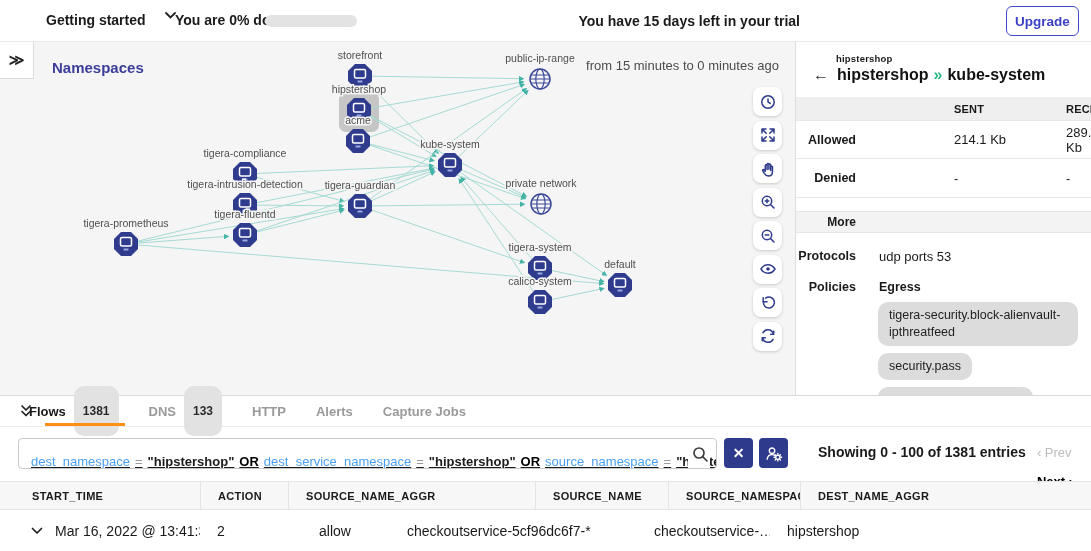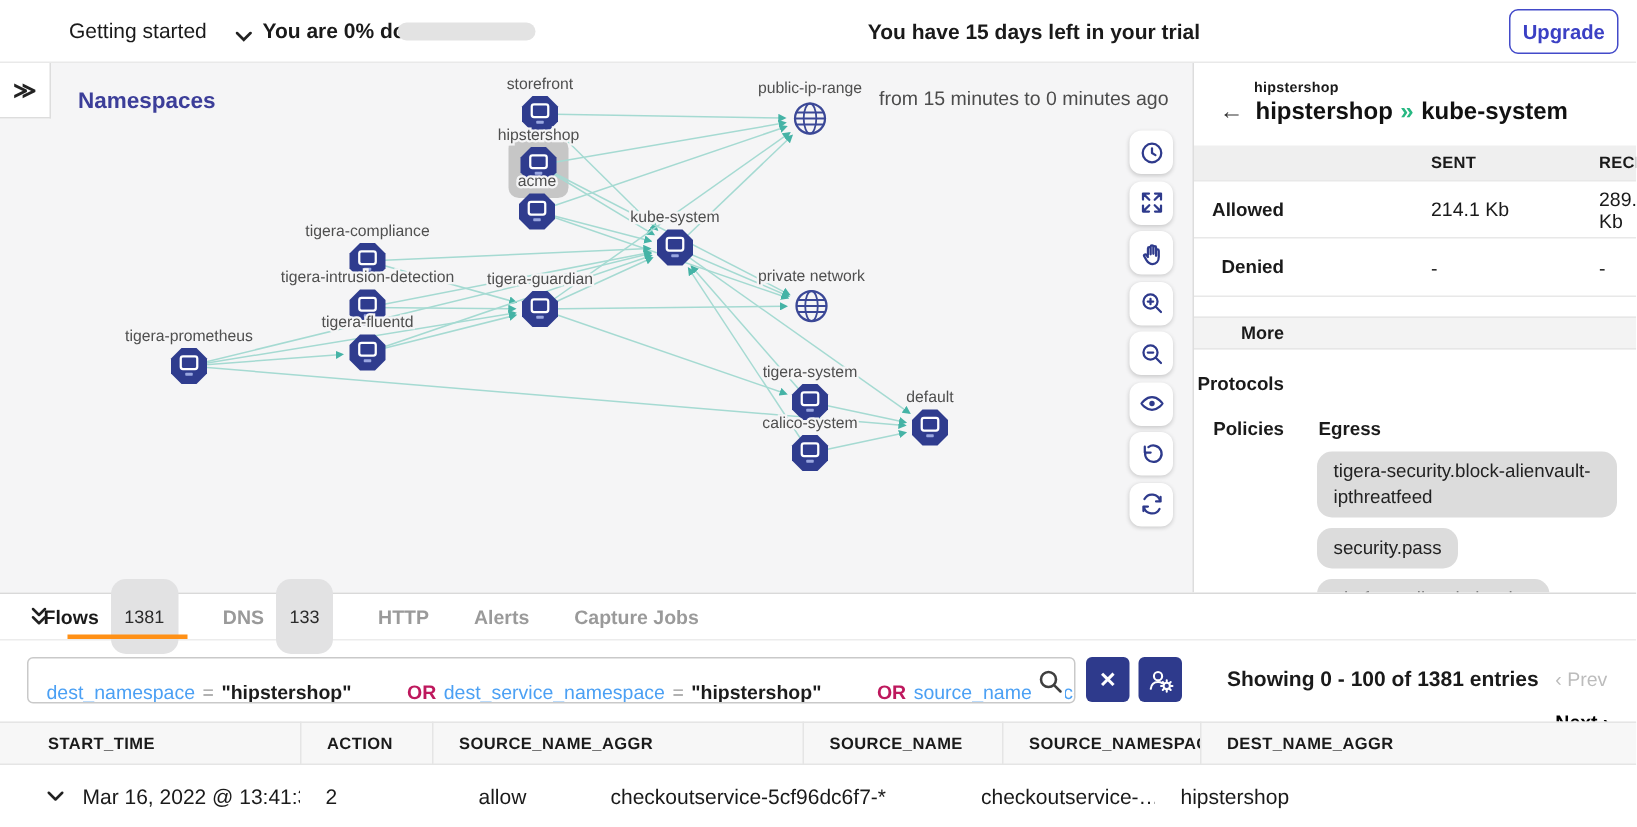--- a/index.html
+++ b/index.html
@@ -1,21 +1,21 @@
 <!DOCTYPE html>
 <html><head>
 <meta charset="utf-8">
 <style>
   * { margin:0; padding:0; box-sizing:border-box; }
   body { font-family:"Liberation Sans",sans-serif; background:#fff; }
   .app { position:relative; width:1091px; height:551px; overflow:hidden; background:#fff; color:#1a1a1a; }
 
   
   .topbar { position:absolute; left:0; top:0; width:1091px; height:42px; background:#fff; border-bottom:1px solid #e9e9e9; }
-  .getting-started { position:absolute; left:46px; top:12px; font-size:14px; font-weight:400; display:flex; align-items:flex-end; gap:19px; cursor:pointer; }
+  .getting-started { position:absolute; left:46px; top:12px; font-size:14px; font-weight:700; display:flex; align-items:flex-start; gap:19px; cursor:pointer; }
   .progress-label { position:absolute; left:175px; top:12px; font-size:14px; font-weight:700; }
   .progress-pill { position:absolute; left:265px; top:15px; width:92px; height:12px; border-radius:6px; background:#e3e3e3; }
   .trial-text { position:absolute; right:291px; top:13px; font-size:14px; font-weight:600; }
   .upgrade-btn { position:absolute; right:12px; top:6px; width:73px; height:30px; border:1.5px solid #434ac9; border-radius:6px; background:#fff; color:#3b40c4; font-size:13.5px; font-weight:700; font-family:inherit; cursor:pointer; }
 
   
   .graph-panel { position:absolute; left:0; top:42px; width:796px; height:353px; background:#f5f5f6; border-right:1px solid #ddd; overflow:hidden; }
   .collapse-box { position:absolute; left:0; top:0; width:34px; height:37px; background:#fff; border-right:1px solid #ddd; border-bottom:1px solid #ddd; display:flex; align-items:center; justify-content:center; font-size:15px; font-weight:700; color:#222; cursor:pointer; }
   .graph-title { position:absolute; left:52px; top:17px; font-size:15px; font-weight:700; color:#3c3e99; }
   .time-range { position:absolute; right:16px; top:16px; font-size:13px; color:#4c4c4c; }
@@ -45,30 +45,30 @@
   .chips { margin:8px 0 0 82px; display:flex; flex-direction:column; gap:7px; align-items:flex-start; }
   .chip { background:#dcdcdc; border-radius:10px; padding:5px 11px; font-size:12.5px; color:#222; max-width:200px; line-height:1.35; }
 
   
   .bottom { position:absolute; left:0; top:395px; width:1091px; height:156px; background:#fff; border-top:1px solid #d9d9d9; }
   .tabbar { position:relative; height:31px; border-bottom:1px solid #ececec; display:flex; align-items:center; }
   .tab-collapse { position:absolute; left:18px; top:8px; cursor:pointer; }
   .tabs { display:flex; align-items:center; gap:30px; margin-left:29px; }
   .tab { display:flex; align-items:center; gap:8px; font-size:13px; font-weight:700; color:#9a9a9a; cursor:pointer; height:30px; }
   .tab.active { color:#1a1a1a; }
-  .tab .badge { background:#e2e2e3; color:#2b2b2b; border-radius:10px; padding:18px 9px; font-size:12px; font-weight:400; }
+  .tab .badge { background:#e2e2e3; color:#2b2b2b; border-radius:10px; padding:18px 9px; font-size:12px; font-weight:700; }
   .tab-underline { position:absolute; left:45px; bottom:0; width:80px; height:3px; background:#ff9015; }
 
   .searchrow { position:relative; height:54px; }
-  .search-input { position:absolute; left:18px; top:11px; width:699px; height:31px; border:1px solid #c9c9c9; border-radius:4px; background:#fff; display:flex; align-items:center; padding:16px 30px 0 12px; overflow:hidden; white-space:nowrap; cursor:text; }
+  .search-input { position:absolute; left:18px; top:11px; width:699px; height:31px; border:1px solid #c9c9c9; border-radius:4px; background:#fff; display:flex; align-items:center; padding:16px 30px 0 12px; overflow:hidden; white-space:nowrap; cursor:text;text-decoration:underline; }
   .search-tokens { display:inline-flex; gap:5px; font-size:13px; }
   .tk-field { color:#4ba0f4; }
   .tk-op { color:#9a9a9a; }
   .tk-value { color:#1c1c1c; font-weight:700; }
-  .tk-bool { color:#be185d; font-weight:600;margin-left:32px; }
+  .tk-bool { color:#000000; font-weight:600; }
   .search-glass { position:absolute; right:6px; top:6px; background:#fff; padding-left:3px; }
   .sq-btn { position:absolute; top:11px; width:29px; height:30px; background:#2e3a8c; border:none; border-radius:4px; color:#fff; display:flex; align-items:center; justify-content:center; cursor:pointer; }
   .btn-clear { left:724px; font-size:14px; font-weight:700; }
   .btn-user { left:759px; }
   .showing { position:absolute; left:818px; top:17px; font-size:14px; font-weight:700; }
   .pager { position:absolute; right:18px; top:18px; font-size:13px; display:flex; gap:14px;flex-direction:column; }
   .prev { color:#bcbcbc; cursor:default; }
   .next { color:#000000; font-weight:700; cursor:pointer; }
 
   .flows-table { position:relative; }
@@ -315,20 +315,21 @@
             <span class="sc-val">-</span>
             <span class="sc-val">-</span>
           </div>
         </div>
     </div>
     <div class="more-band">
         <span>More</span>
       </div>
     <div class="dp-row">
       <span class="lab">Protocols</span>
+      <span class="val">udp ports 53</span>
     </div>
     <div class="dp-row">
       <span class="lab">Policies</span>
       <span class="val" style="font-weight:700;font-size:12.5px">Egress</span>
     </div>
     <div class="chips" id="policy-chips">
         <div class="chip">tigera-security.block-alienvault-ipthreatfeed</div>
         <div class="chip">security.pass</div>
         <div class="chip">platform.allow-kube-dns</div>
       </div>

